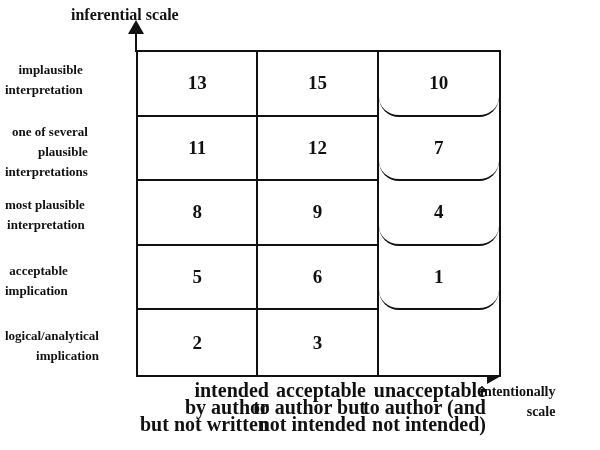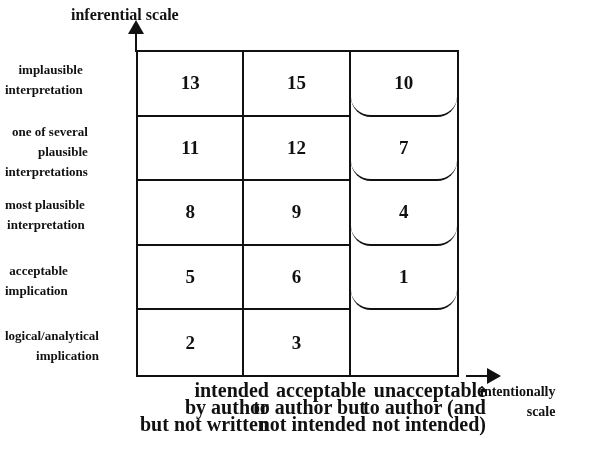--- a/index.html
+++ b/index.html
@@ -43,21 +43,21 @@
     left: 487px; top: 368px;
     width: 0; height: 0;
     border-top: 8px solid transparent;
     border-bottom: 8px solid transparent;
     border-left: 14px solid #111111;
   }
   .grid {
     position: absolute;
     left: 136px;
     top: 50px;
-    width: 323px;
+    width: 365px;
     height: 327px;
     box-sizing: border-box;
     border: 2px solid #111111;
     display: grid;
     grid-template-columns: repeat(3, 1fr);
     grid-template-rows: repeat(5, 1fr);
     background: #ffffff;
   }
   .cell {
     border-right: 2px solid #111111;

